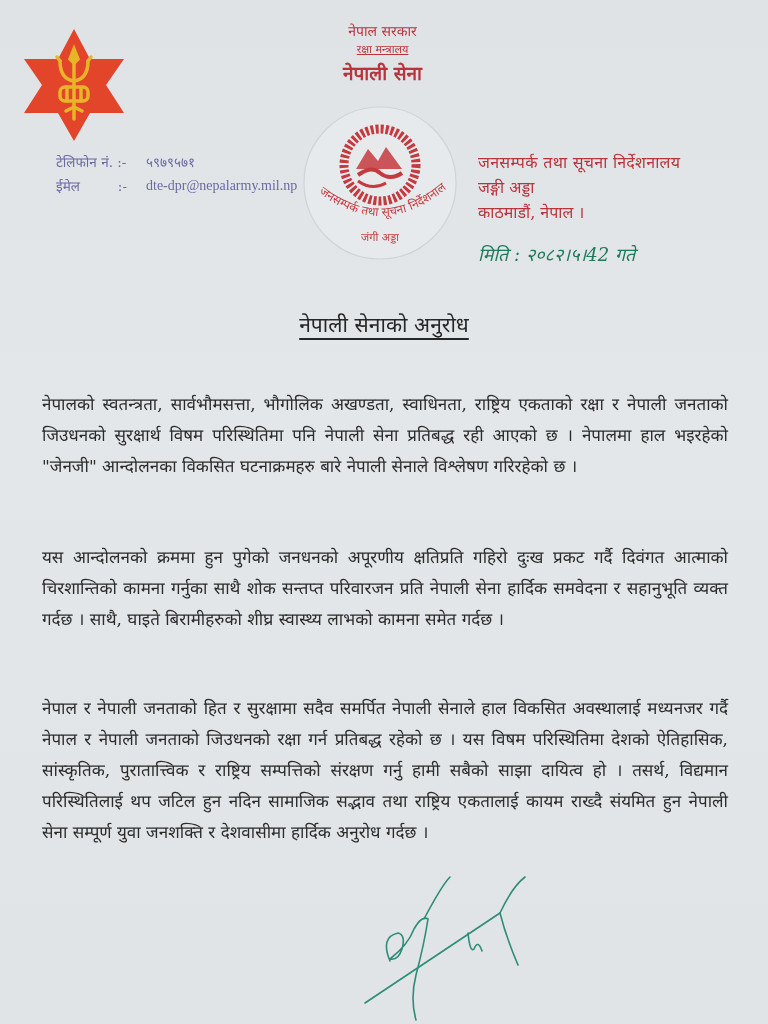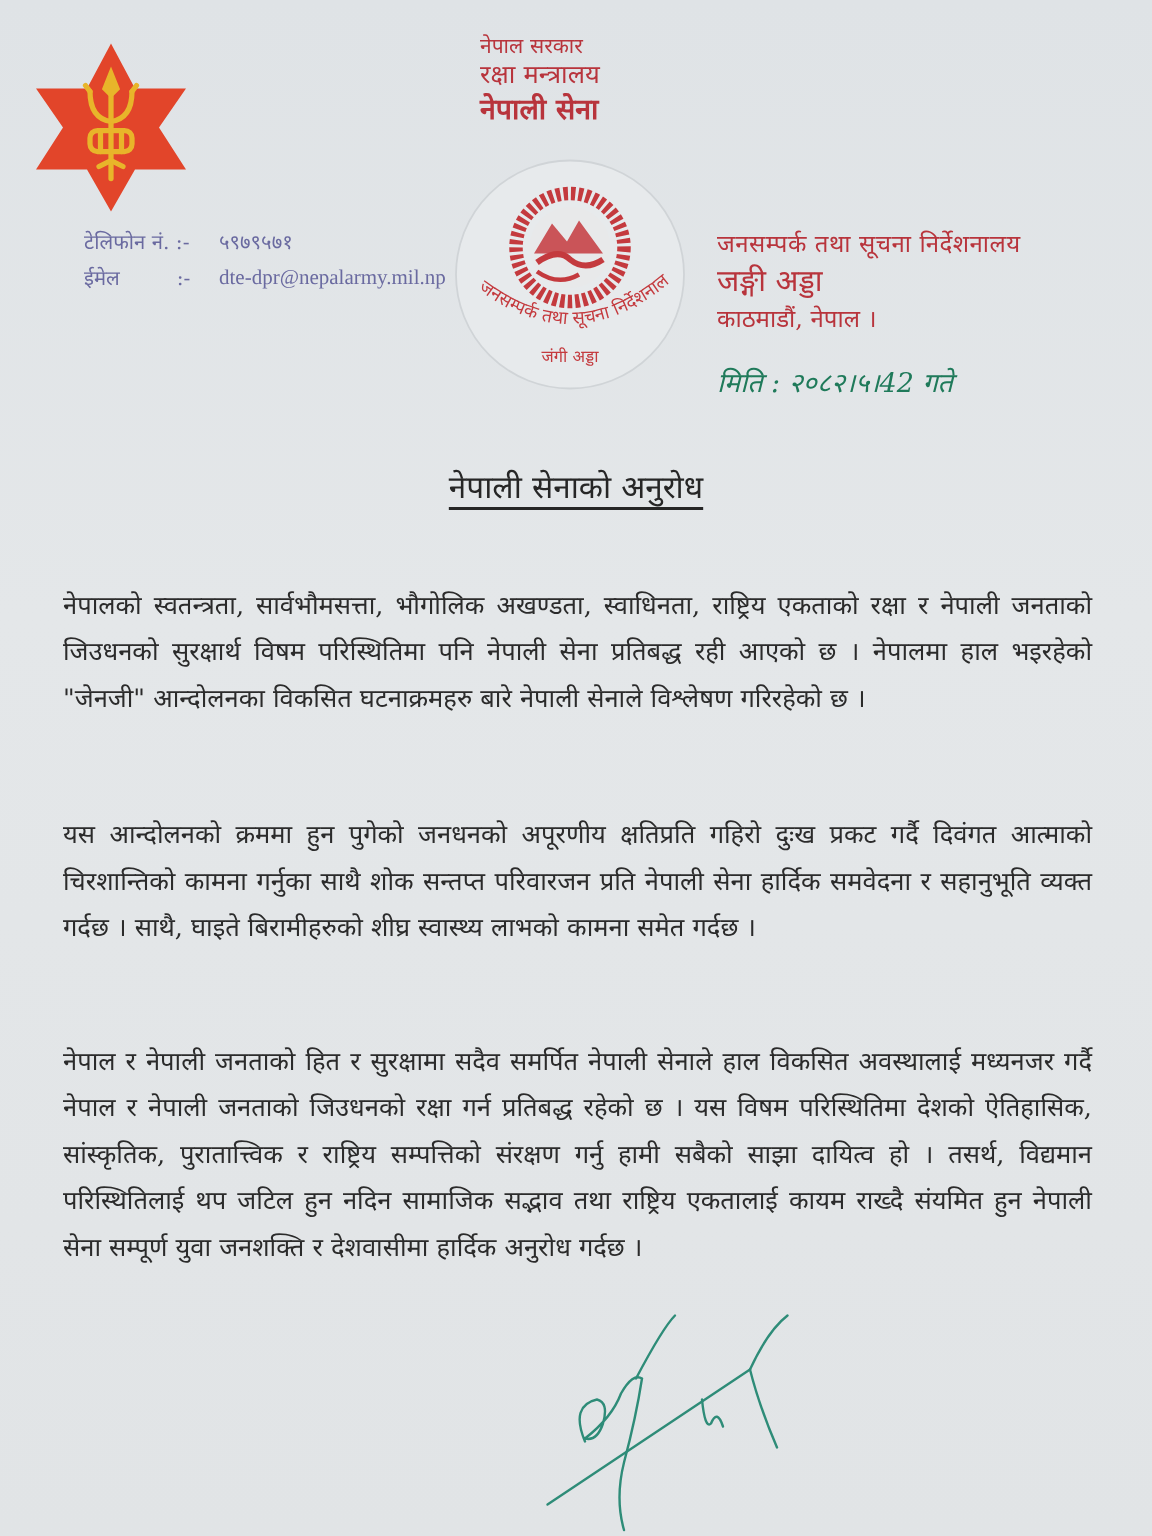--- a/index.html
+++ b/index.html
@@ -9,39 +9,39 @@
     font-family: "DejaVu Serif", "Liberation Serif", serif;
     position: relative;
     color: #2a2a2a;
   }
   .page { position: absolute; inset: 0; }
 
   
   .emblem { position: absolute; left: 22px; top: 27px; width: 104px; height: 116px; }
 
   
-  .gov-header { position: absolute; left: 320px; top: 22px; width: 125px; color: #b8343c; }
+  .gov-header { position: absolute; left: 320px; top: 22px; width: 125px; text-align: center; color: #b8343c; }
   .gov-header .l1 { font-size: 14px; line-height: 18px; }
-  .gov-header .l2 { font-size: 17px; line-height: 20px; }
+  .gov-header .l2 { font-size: 11px; line-height: 20px; text-decoration: underline; }
   .gov-header .l3 { font-size: 19px; line-height: 26px; font-weight: bold; }
 
   
   .contact { position: absolute; left: 22px; top: 150px; font-size: 13.5px; color: #6a6aa0; line-height: 24px; }
   .contact .row { display: flex; white-space: nowrap; margin-left: 34px; }
   .contact .lbl { width: 90px; display: inline-block; }
   .contact .email-row .lbl { width: 90px; }
   .contact .val { font-family: Liberation Serif, serif; font-size: 14px; text-align: right; }
 
   
   .seal-wrap { position: absolute; left: 300px; top: 103px; width: 160px; height: 160px; }
 
   
   .directorate { position: absolute; left: 478px; top: 150px; color: #b8343c; }
   .directorate .d1 { font-size: 16px; line-height: 25px; letter-spacing: 0.3px; }
-  .directorate .d2 { font-size: 20px; line-height: 25px; }
+  .directorate .d2 { font-size: 16px; line-height: 25px; }
   .directorate .d3 { font-size: 16px; line-height: 25px; }
   .date { position: absolute; left: 478px; top: 242px; color: #1f7a5a; font-size: 18px; font-style: italic; font-family: "DejaVu Serif", serif; }
 
   
   .title { position: absolute; left: 0; right: 0; top: 310px; text-align: center; }
   .title span { font-size: 21px; color: #262626; text-decoration: underline; text-underline-offset: 6px; text-decoration-thickness: 1.5px; margin-top: 20px; }
 
   
   .body-text { position: absolute; left: 42px; width: 686px; font-size: 17px; line-height: 31px; color: #2b2b2b; text-align: justify; text-align-last: left; }
   .p1 { top: 389px; }

